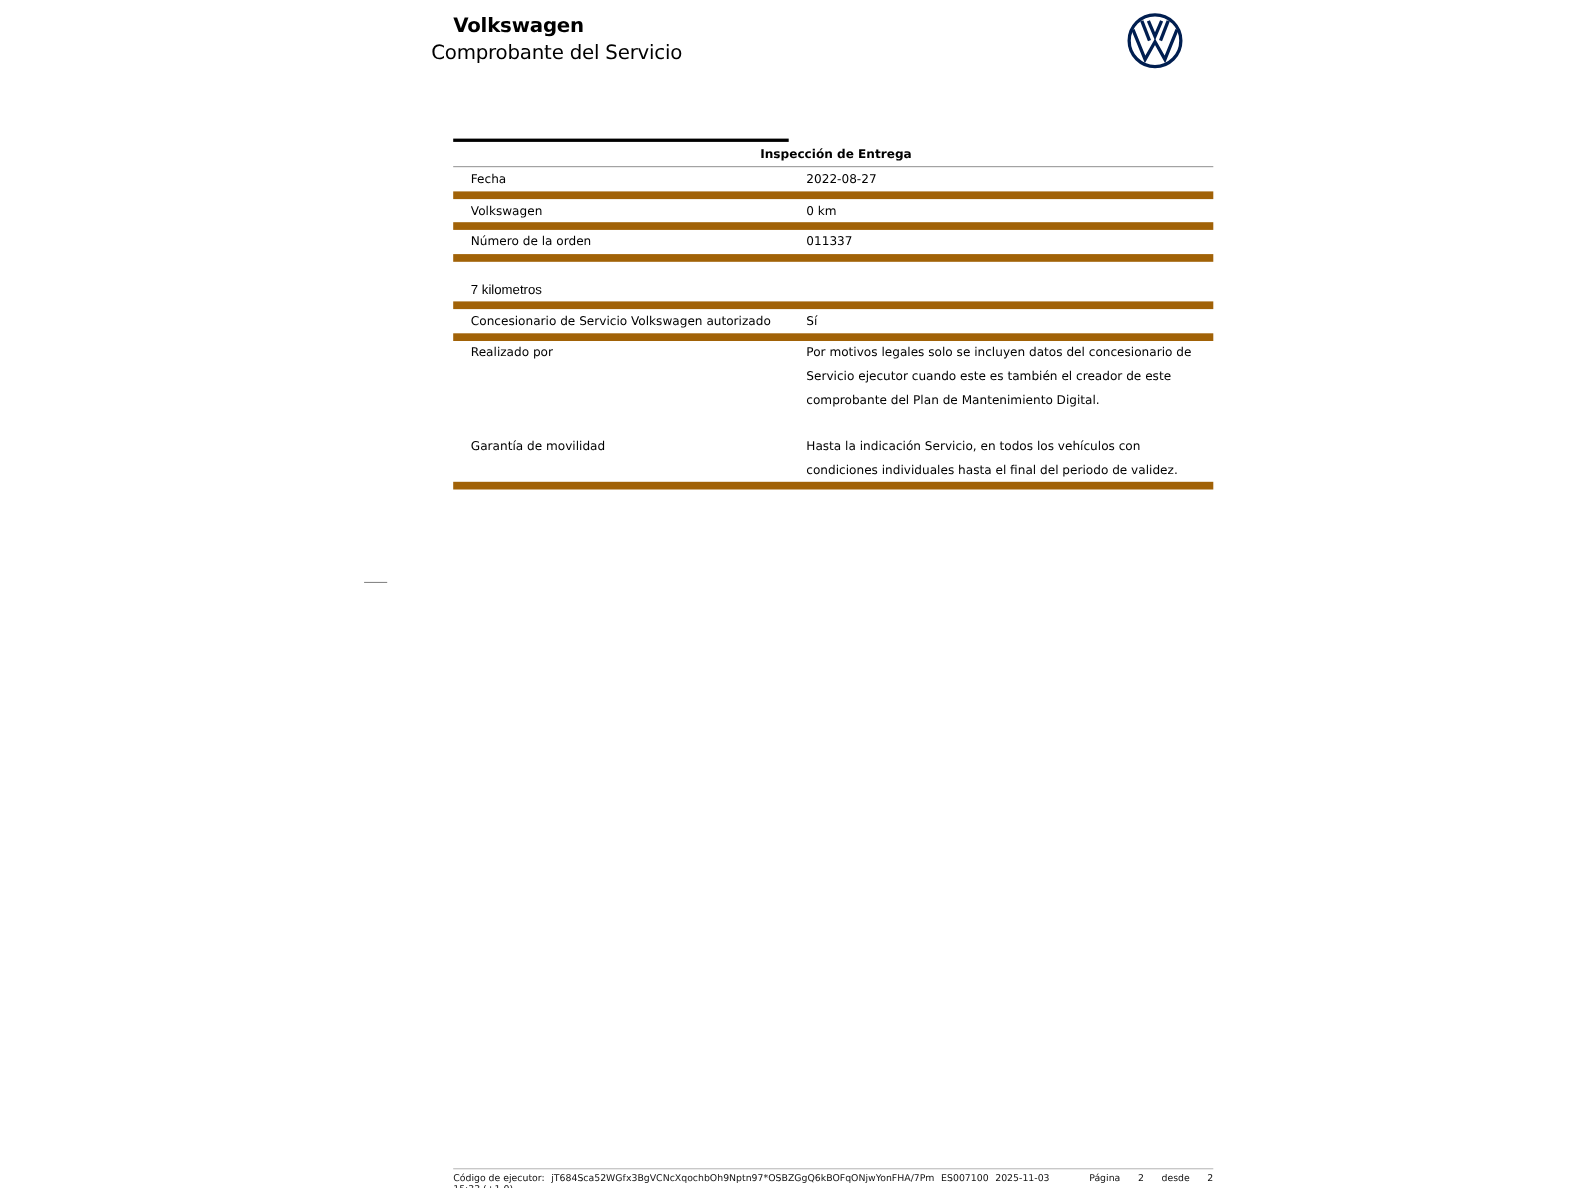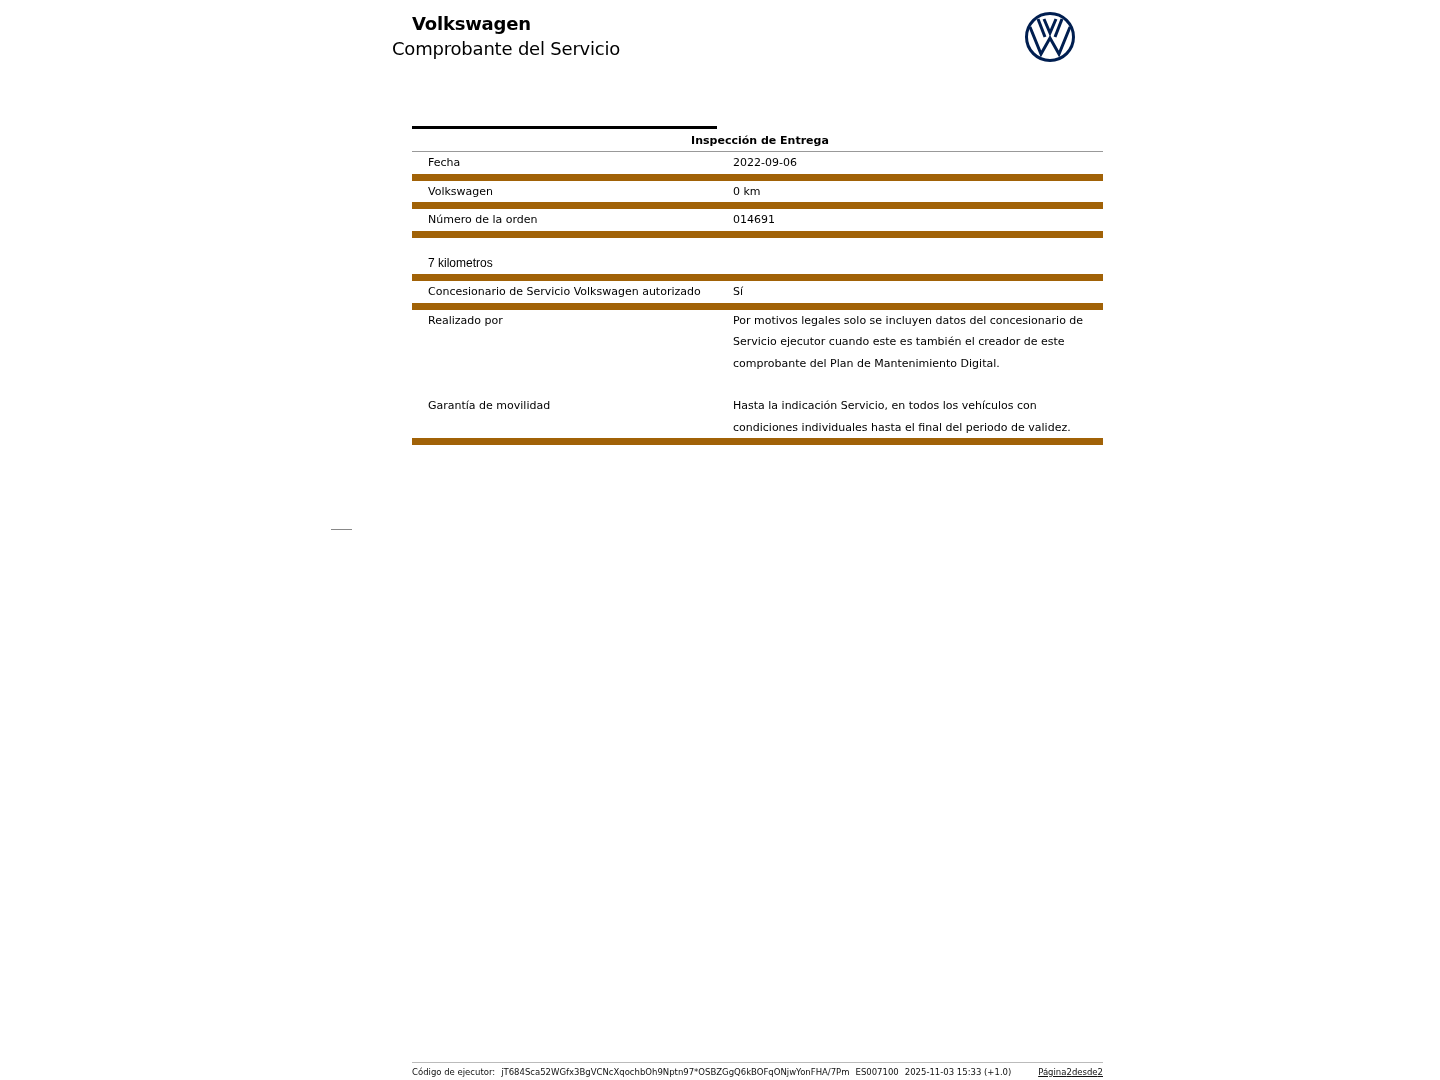--- a/index.html
+++ b/index.html
@@ -100,21 +100,21 @@
       top: 1062px;
       width: 691px;
       border-top: 1px solid #bbbbbb;
       padding-top: 4px;
       display: flex;
       justify-content: space-between;
       font-size: 8.5px;
       color: #111111;
     }
     .footer .left span { margin-right: 6px; }
-    .footer .right span { margin-left: 0; text-decoration: underline; }
+    .footer .right span { margin-left: 16px; }
   </style>
 </head>
 <body>
 
 <div class="page">
 
   <div class="brand">Volkswagen</div>
   <div class="subtitle">Comprobante del Servicio</div>
 
   <svg class="logo" viewBox="0 0 52 52">
@@ -124,29 +124,29 @@
     <polyline points="20,8 26,22 32,8" fill="none" stroke="#001e50" stroke-width="3" stroke-linejoin="miter"></polyline>
     <polyline points="6,16 17,43 26,27 35,43 46,16" fill="none" stroke="#001e50" stroke-width="3" stroke-linejoin="miter"></polyline>
   </svg>
 
   <div class="section">
     <div class="section-bar"></div>
     <div class="section-title">Inspección de Entrega</div>
 
     <div class="row">
       <div class="label">Fecha</div>
-      <div class="value">2022-09-06</div>
+      <div class="value">2022-08-27</div>
     </div>
     <div class="row">
       <div class="label">Volkswagen</div>
       <div class="value">0 km</div>
     </div>
     <div class="row">
       <div class="label">Número de la orden</div>
-      <div class="value">014691</div>
+      <div class="value">011337</div>
     </div>
     <div class="row">
       <div class="label plain">7 kilometros</div>
       <div class="value"></div>
     </div>
     <div class="row">
       <div class="label">Concesionario de Servicio Volkswagen autorizado</div>
       <div class="value">Sí</div>
     </div>
     <div class="row no-border spacer-bottom">

